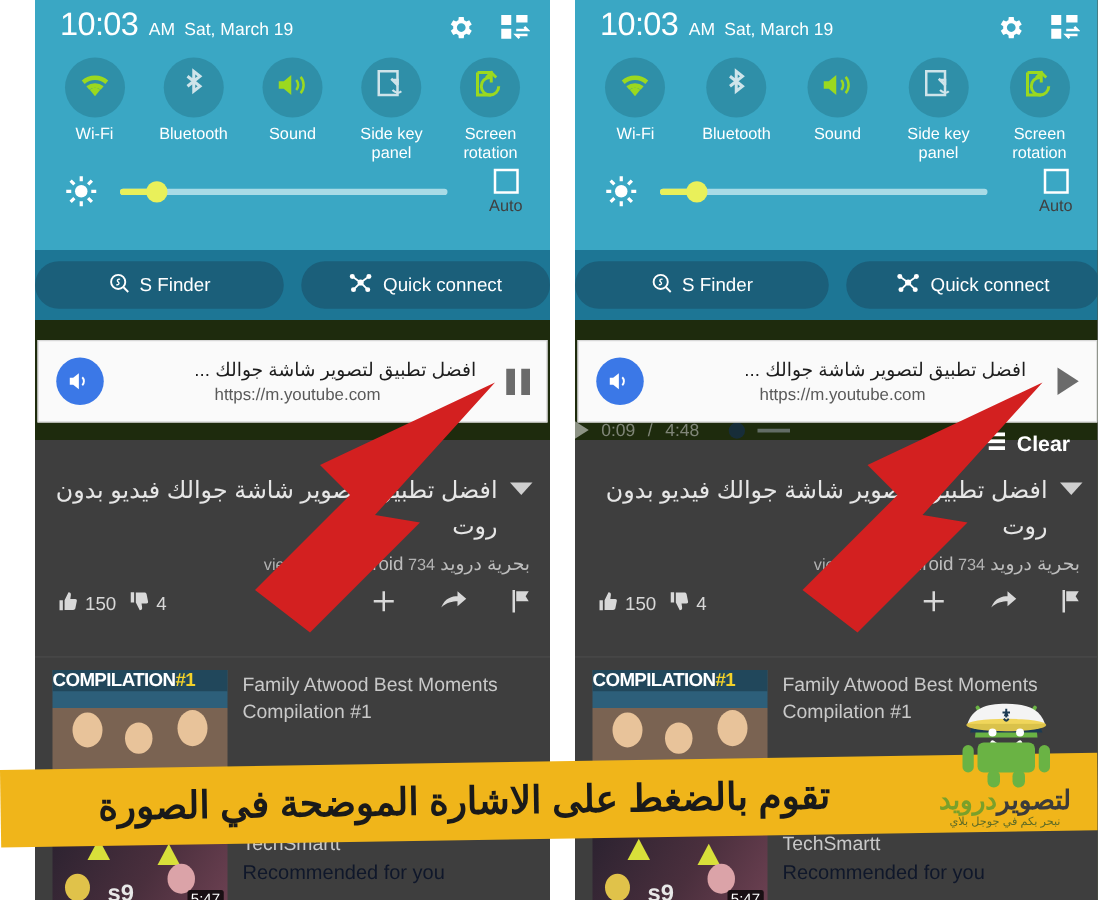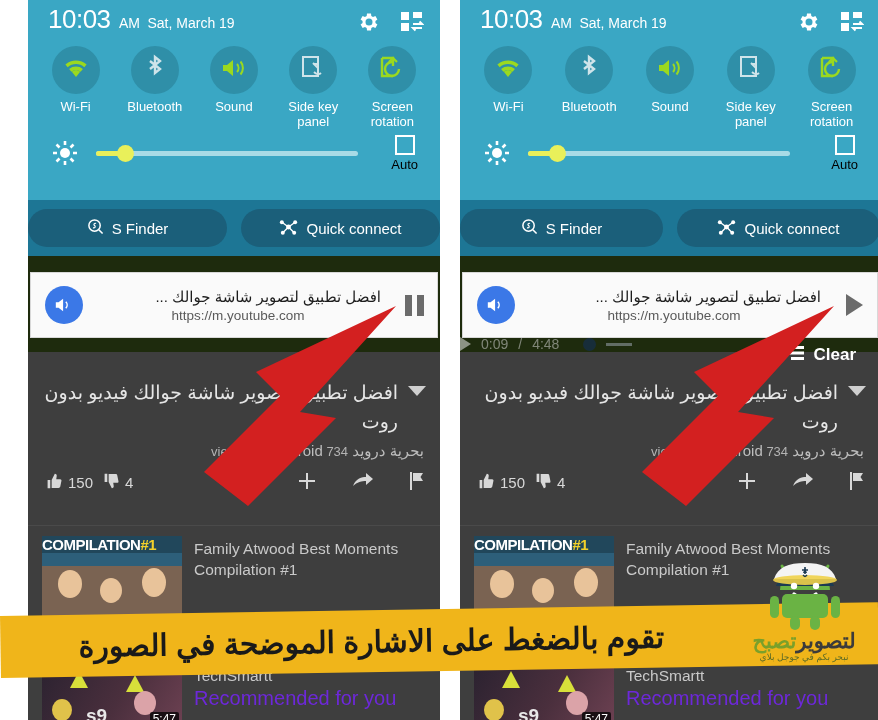--- a/index.html
+++ b/index.html
@@ -52,21 +52,21 @@
   .tg .lbl { color:#fff; font-size:13px; line-height:15px; margin-top:5px; }
 
   
   .brow { position:relative; height:50px; }
   .bsun { position:absolute; left:24px; top:11px; width:26px; height:26px; }
   .slider { position:absolute; left:68px; top:22px; width:262px; height:5px; border-radius:3px; background:#a8dbe6; }
   .slider .fill { position:absolute; left:0; top:0; height:5px; width:34px; border-radius:3px; background:#e9f05a; }
   .slider .knob { position:absolute; left:26px; top:-6px; width:17px; height:17px; border-radius:50%; background:#e9f05a; }
   .autobox { position:absolute; right:22px; top:6px; text-align:center; }
   .autobox .sq { width:20px; height:20px; border:2px solid #fff; margin:0 auto; }
-  .autobox .txt { color:#000000; font-size:13px; margin-top:2px; }
+  .autobox .txt { color:#404040; font-size:13px; margin-top:2px; }
 
   
   .finderrow { position:absolute; left:28px; top:200px; width:412px; height:56px; background:#1d7695;
                display:flex; align-items:center; gap:14px; padding:0 0; }
   .panel.right .finderrow { left:20px; width:420px; }
   .pill { flex:1; height:38px; border-radius:19px; background:#1b5f7a; color:#fff;
           display:flex; align-items:center; justify-content:center; gap:8px; font-size:15px; }
 
   
   .notif { position:absolute; left:30px; top:272px; width:408px; height:66px;
@@ -109,21 +109,21 @@
   .panel.right .divider { left:20px; width:420px; }
 
   
   .sug { position:absolute; left:28px; width:412px; display:flex; gap:12px; padding:8px 14px 0 14px; }
   .panel.right .sug { left:20px; width:420px; }
   .sug.one { top:528px; }
   .sug.two { top:655px; }
   .thumb { position:relative; width:140px; height:80px; flex:0 0 auto; overflow:hidden; background:#1b2733; }
   .sug.two .thumb { height:66px; }
   .sug .info { padding-top:2px; color:#c9c9c9; font-size:15.5px; line-height:21px; }
-  .sug .sub { color:#6d28d9; font-size:20px; margin-top:2px; }
+  .sug .sub { color:#0f172a; font-size:16px; margin-top:2px; }
   .dur { position:absolute; right:3px; bottom:3px; background:rgba(0,0,0,.75); color:#fff;
          font-size:12px; padding:0 3px; border-radius:2px; }
 
   
   .t1 { background:linear-gradient(#2d5f7a 0 38%, #7a6352 38% 100%); }
   .t1 .cap { position:absolute; left:0; top:0; width:100%; font-size:15px; font-weight:bold;
              color:#fff; letter-spacing:-.5px; background:rgba(0,0,0,.25); }
   .t1 .cap b { color:#f2d12a; }
   .head { position:absolute; border-radius:50%; background:#e8c39a; }
   
@@ -702,18 +702,18 @@
         <path d="M28 38q11 9 22 0" stroke="#fff" stroke-width="3.4" fill="none" stroke-linecap="round"></path>
 
         <rect x="16" y="38" width="46" height="24" rx="5" fill="#6ab344"></rect>
         <rect x="4" y="40" width="9" height="22" rx="4.5" fill="#6ab344"></rect>
         <rect x="65" y="40" width="9" height="22" rx="4.5" fill="#6ab344"></rect>
         <rect x="24" y="60" width="10" height="14" rx="5" fill="#6ab344"></rect>
         <rect x="44" y="60" width="10" height="14" rx="5" fill="#6ab344"></rect>
       </svg>
     </div>
     <div class="ltext">
-      <span class="b">لتصوير</span><span class="a">تصبح</span>
+      <span class="b">لتصوير</span><span class="a">درويد</span>
     </div>
     <div class="lsub">نبحر بكم في جوجل بلاي</div>
   </div>
 
 </div>
 
 </body></html>

